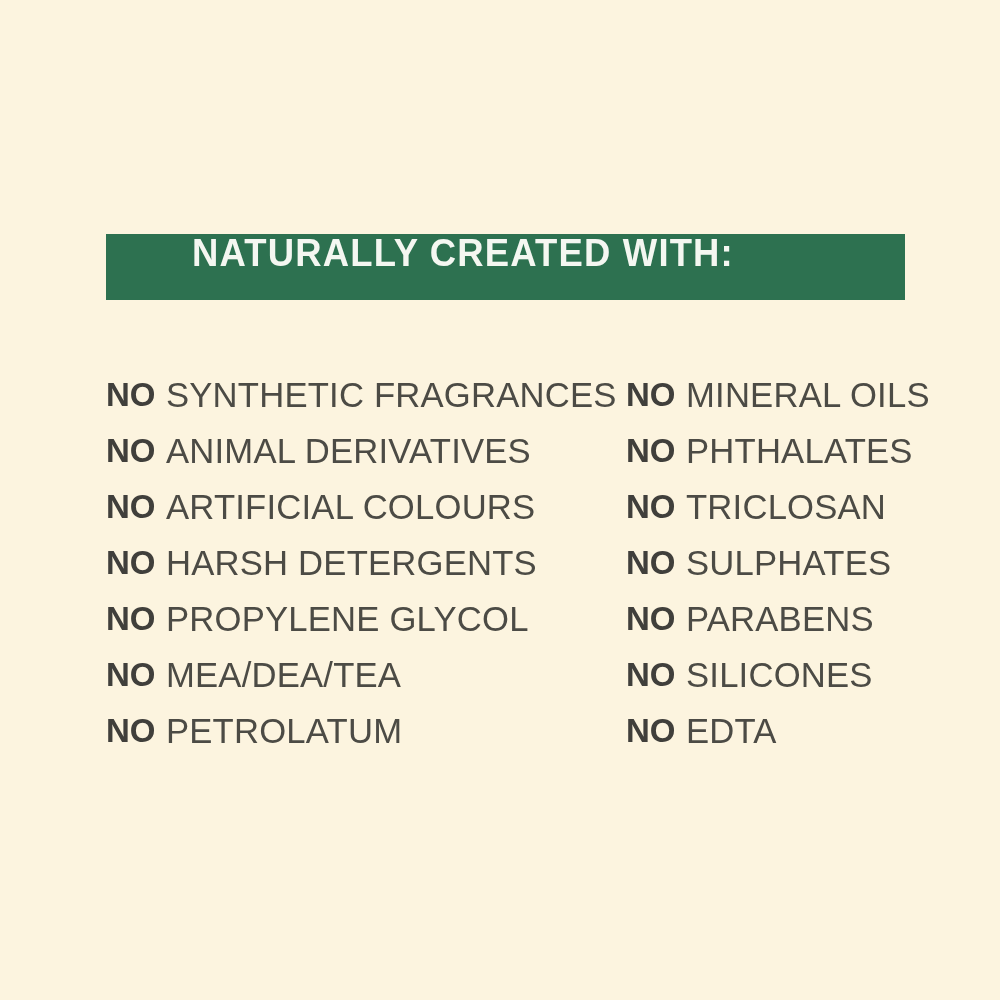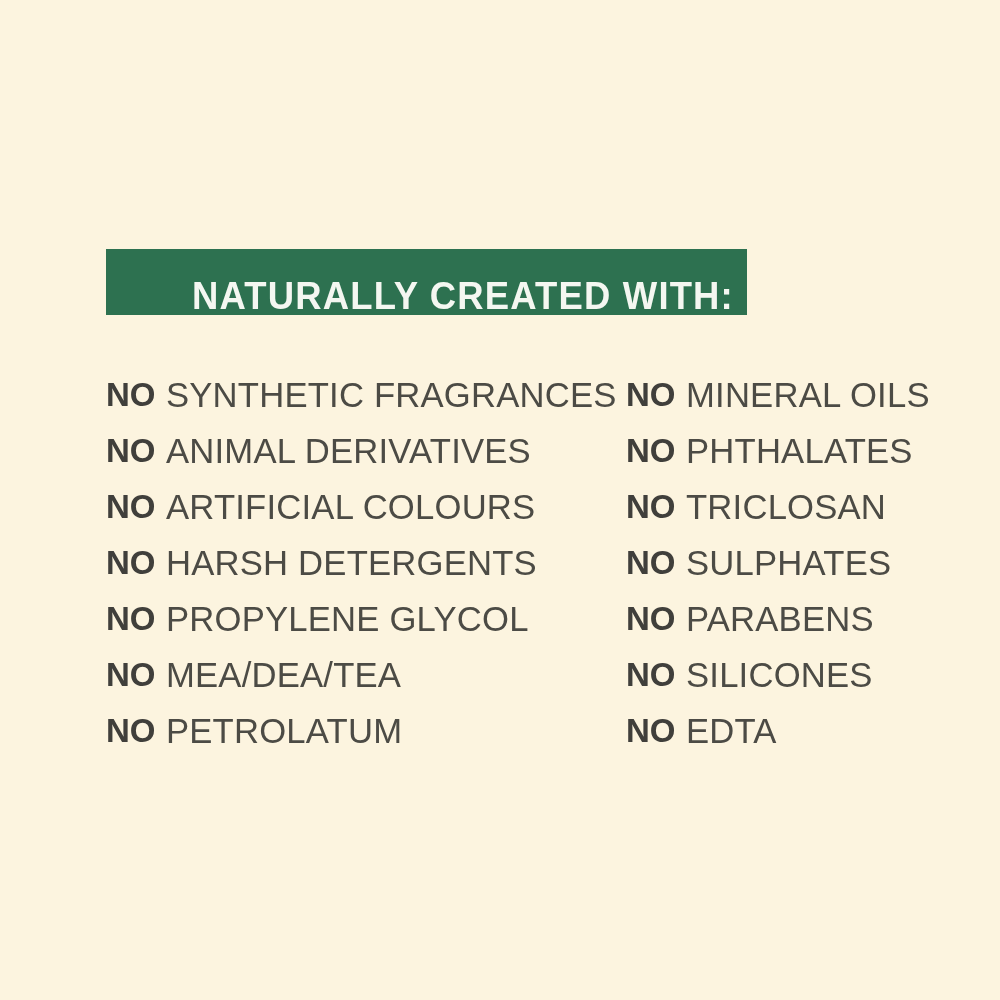--- a/index.html
+++ b/index.html
@@ -20,26 +20,26 @@
     width: 1000px;
     height: 1000px;
     background: #FCF4DF;
     box-sizing: border-box;
   }
 
   
   .banner {
     position: absolute;
     left: 106px;
-    top: 249px;
-    width: 641px;
+    top: 234px;
+    width: 799px;
     height: 66px;
     background: #2D7150;
     display: flex;
-    align-items: flex-end;
+    align-items: flex-start;
     box-sizing: border-box;
     padding-left: 86px;
   }
   .banner-title {
     color: #F4F7F1;
     font-family: "Liberation Sans", sans-serif;
     font-weight: bold;
     font-size: 38px;
     letter-spacing: 1.2px;
     line-height: 1;

